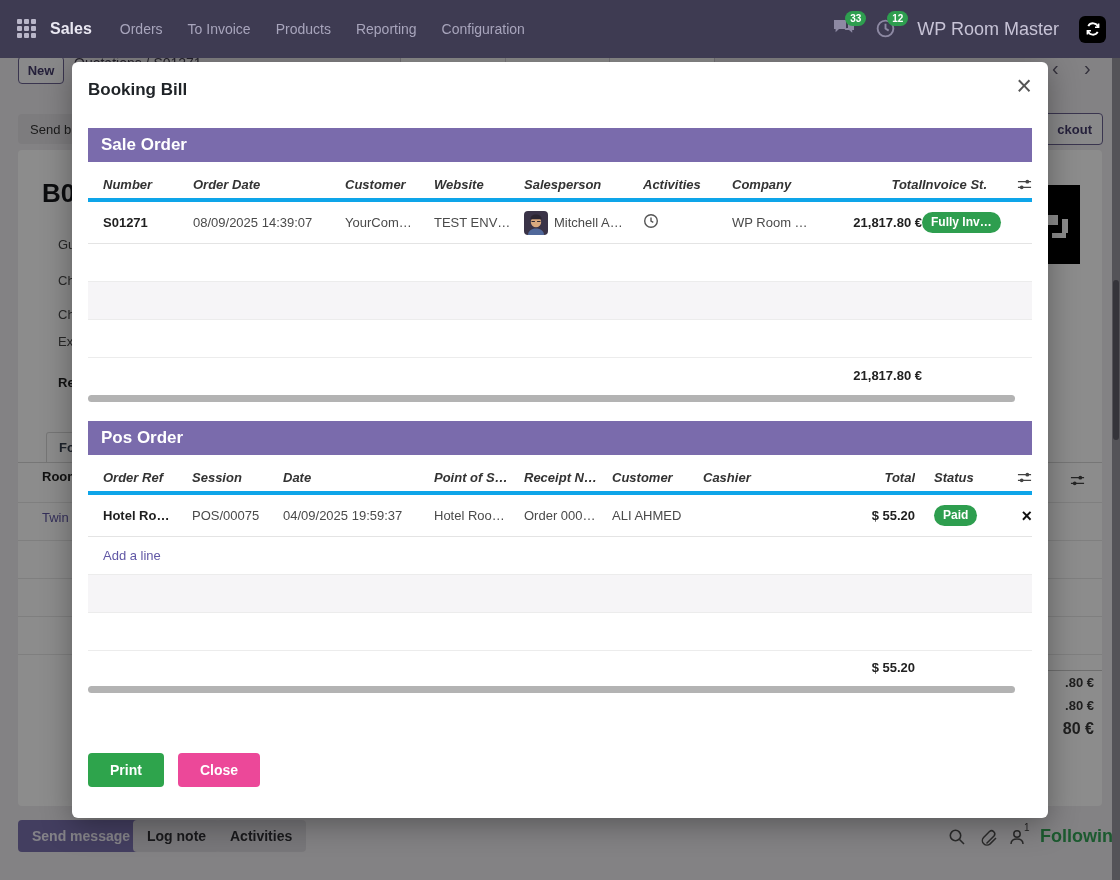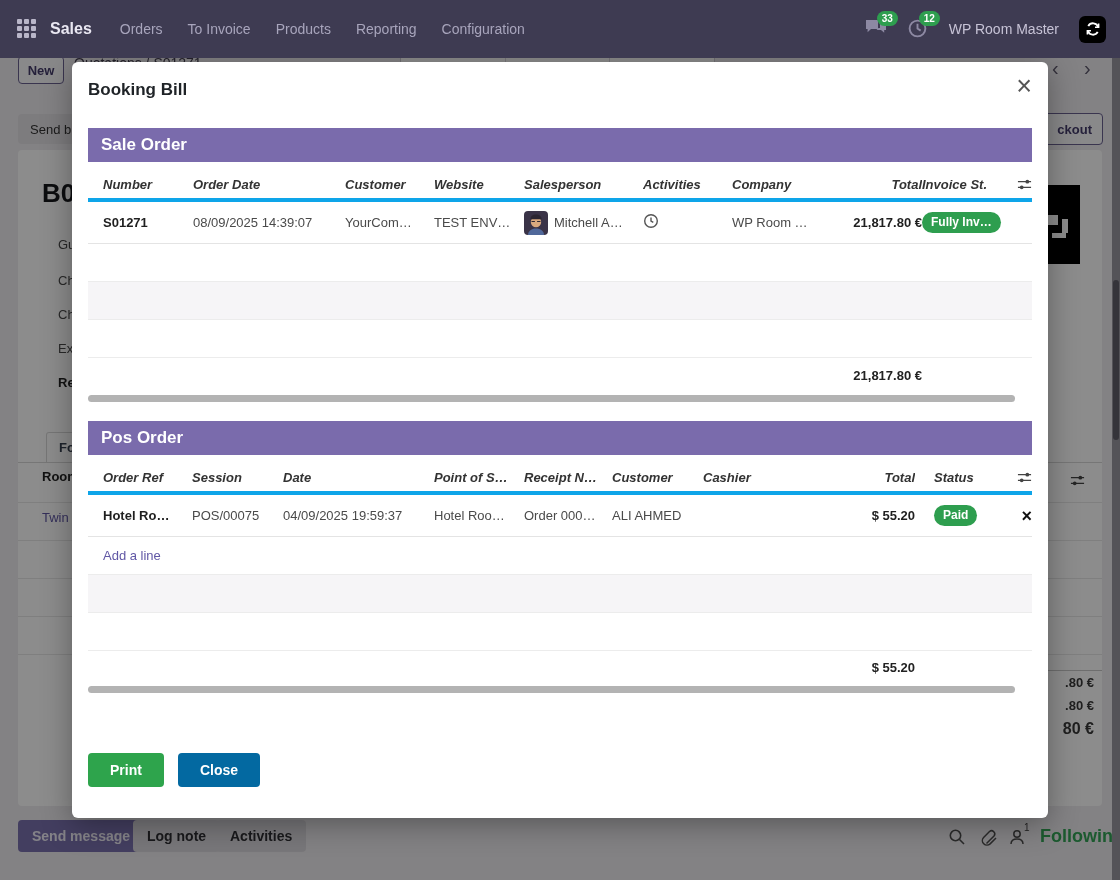--- a/index.html
+++ b/index.html
@@ -12,21 +12,21 @@
   .apps-grid { width:20px; height:20px; margin:0 13px 0 17px; display:grid;
                grid-template-columns:repeat(3,5px); grid-template-rows:repeat(3,5px); gap:2px; cursor:pointer; }
   .apps-grid i { background:#bob; background:#b9b6c9; border-radius:1px; }
   .brand { color:#e9e7f2; font-size:16px; font-weight:700; margin-right:28px; cursor:pointer; }
   .nav-item { color:#a8a5bc; font-size:14px; margin-right:25px; cursor:pointer; }
   .nav-right { margin-left:auto; display:flex; align-items:center; gap:20px; padding-right:14px; }
   .tray-icon { position:relative; width:22px; height:22px; cursor:pointer; }
   .tray-icon svg { display:block; }
   .tray-badge { position:absolute; top:-7px; right:-11px; background:#2e9e4f; color:#fff;
                 font-size:10px; font-weight:700; border-radius:9px; padding:1.5px 5px; line-height:1.2; }
-  .company-name { color:#c7c3d6; font-size:14px; }
+  .company-name { color:#c7c3d6; font-size:18px; }
   .sync-btn { width:27px; height:27px; background:#000; border-radius:6px; display:flex;
               align-items:center; justify-content:center; cursor:pointer; }
 
   
   .page { position:absolute; inset:46px 0 0 0; z-index:1; }
   .btn-ghost { position:absolute; border:1px solid #6a6191; border-radius:4px; background:#faf9fc;
                color:#443c6b; font-weight:600; font-size:13px; }
   .new-btn { left:18px; top:10px; width:46px; height:28px; }
   .breadcrumb { position:absolute; left:74px; top:9px; font-size:14px; color:#454051; }
   .seg-control { position:absolute; left:400px; top:7px; width:315px; height:34px; background:#fff;
@@ -105,21 +105,21 @@
   .so .c9{width:88px;}.so .c10{width:22px}
   
   .po .c1{width:89px}.po .c2{width:91px}.po .c3{width:151px}.po .c4{width:90px}.po .c5{width:88px}
   .po .c6{width:91px}.po .c7{width:100px}.po .c8{width:112px;text-align:right}
   .po .c9{width:91px;padding-left:19px}.po .c10{width:26px}
   .so-foot-cell { width:819px; }
   .po-foot-cell { width:812px; }
   .foot-num { font-size:13px; font-weight:700; color:#222; }
   .modal-footer { padding:60px 16px 0 16px; display:flex; gap:14px; }
   .btn-print { background:#2ea44c; }
-  .btn-close { background:#0369a1; }
+  .btn-close { background:#ec4899; }
   .mbtn { height:34px; border:none; border-radius:4px; color:#fff; font-size:14px; font-weight:600;
           padding:0 22px; cursor:pointer; }
 </style>
 </head>
 <body>
 
 <div class="page">
 
   <button class="btn-ghost new-btn">New</button>
   <div class="breadcrumb">Quotations / S01271</div>
@@ -135,21 +135,21 @@
 
   <button class="send-by-btn">Send b</button>
   <button class="btn-ghost checkout-btn">ckout</button>
 
   <div class="sheet">
     <div class="record-title">B0</div>
 
     <div class="fld" style="top:87px">Gu</div>
     <div class="fld" style="top:123px">Ch</div>
     <div class="fld" style="top:157px">Ch</div>
-    <div class="fld" style="top:191px">Ex</div>
+    <div class="fld" style="top:184px">Ex</div>
     <div class="fld" style="top:225px; font-weight:700; color:#222">Re</div>
 
     <div class="qr-box">
       <i style="left:8px; top:30px; width:10px; height:10px"></i>
       <i style="left:22px; top:34px; width:6px; height:14px"></i>
       <i style="left:12px; top:48px; width:14px; height:5px"></i>
     </div>
 
     <div class="tab">Fo</div>
     <div class="tabline"></div>

